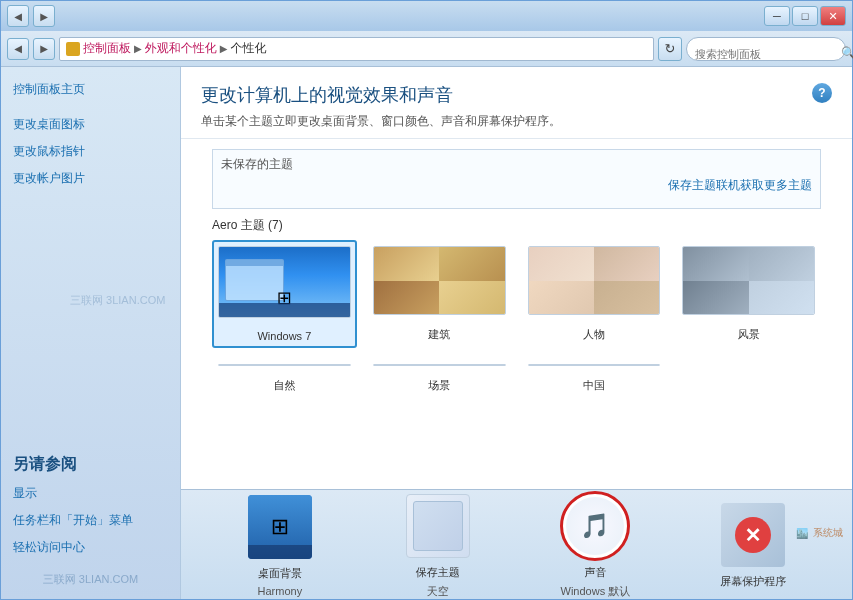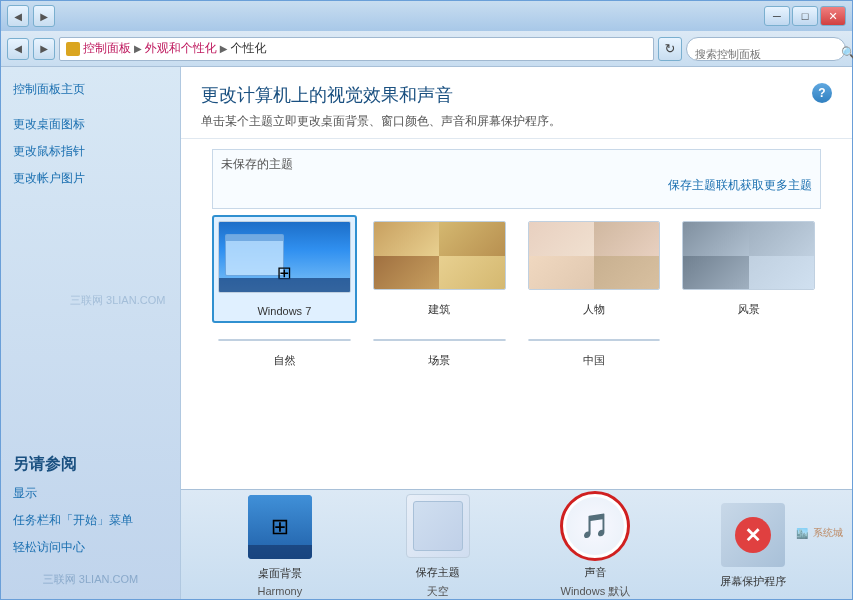--- a/index.html
+++ b/index.html
@@ -492,20 +492,21 @@
         <div class="theme-scroll-inner">
 
           <div style="border: 1px solid #c8d8e8; padding: 6px 8px; margin-bottom: 6px; background: #f8fcff;">
             <div class="unsaved-label">未保存的主题</div>
             <div class="theme-actions">
               <a class="theme-action-link">保存主题</a>
               <a class="theme-action-link">联机获取更多主题</a>
             </div>
           </div>
 
+          <div class="aero-label">Aero 主题 (7)</div>
 
           <div class="theme-grid">
 
             <div class="theme-item selected">
               <div class="theme-thumbnail">
                 <div class="win7-desktop">
                   <div class="win7-window">
                     <div class="win7-window-titlebar"></div>
                   </div>
                   <div style="position:absolute;bottom:8px;left:50%;transform:translateX(-50%);font-size:18px;">⊞</div>

